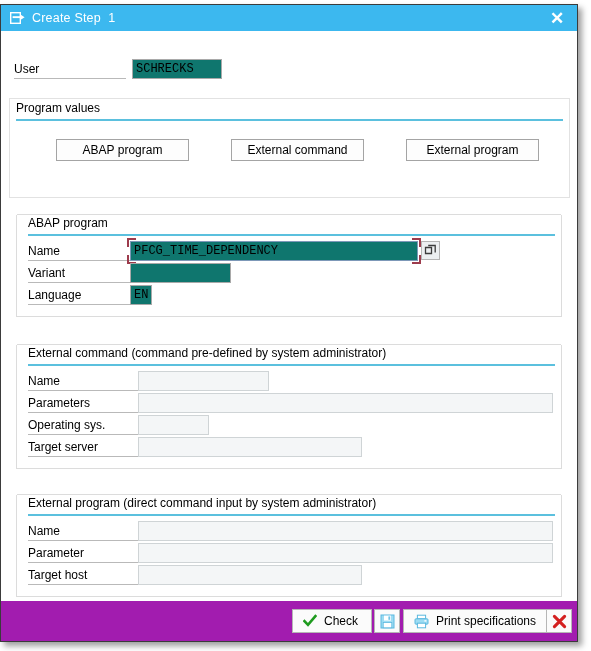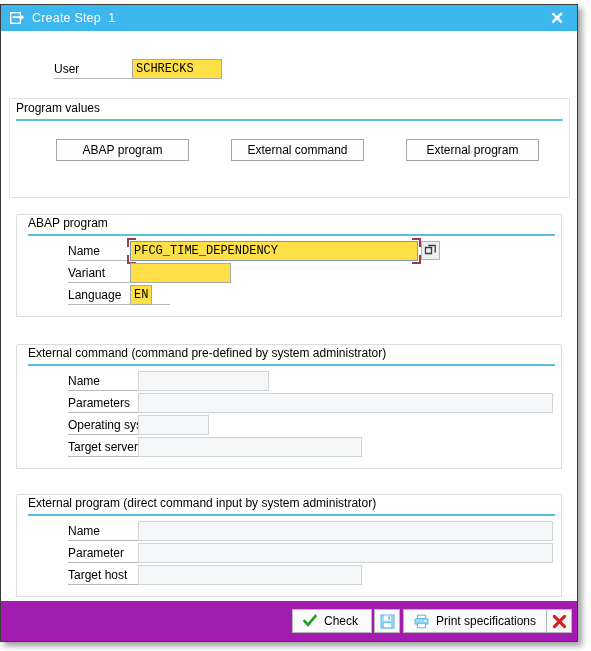--- a/index.html
+++ b/index.html
@@ -87,29 +87,28 @@
   .lbl-underline {
     position: absolute;
     left: 0;
     top: 0;
     height: 20px;
     border-bottom: 1px solid #b9b9b9;
     display: flex;
     align-items: center;
     box-sizing: border-box;
     white-space: nowrap;
-    margin-left: 40px;
   }
   .user-row .lbl-underline { width: 112px; }
 
   
   .inp {
     position: absolute;
     border: 1px solid #a9a9a9;
-    background: #fde047;
+    background: #0f766e;
     box-sizing: border-box;
     height: 20px;
     font-family: "Liberation Mono", monospace;
     font-size: 12px;
     line-height: 18px;
     padding: 0 3px;
     color: #000000;
     white-space: nowrap;
     overflow: hidden;
   }

